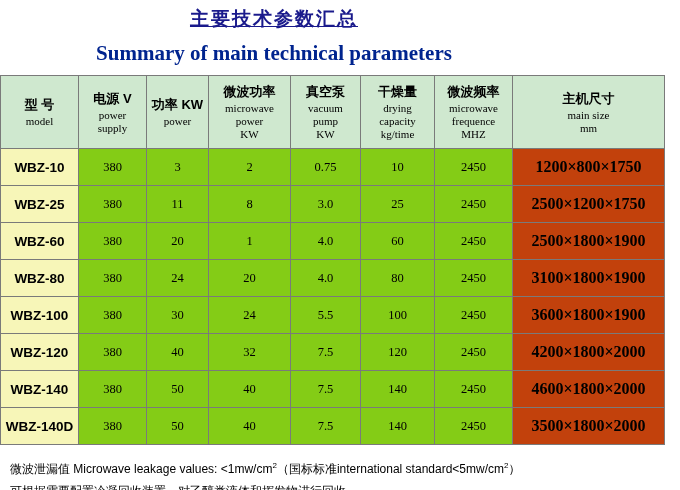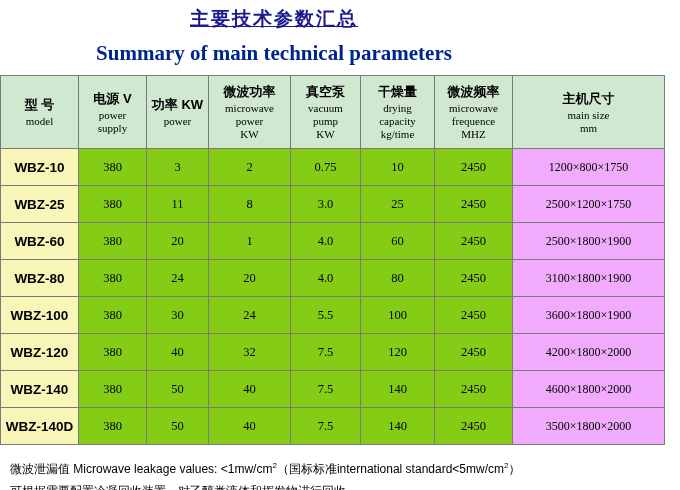--- a/index.html
+++ b/index.html
@@ -80,23 +80,24 @@
     font-size: 13.5px;
     font-weight: bold;
     font-family: "Liberation Sans", sans-serif;
   }
   td.val {
     background: #84cc16;
     font-size: 12.5px;
     font-family: "Liberation Serif", serif;
   }
   td.size {
-    background: #f0abfc;
-    font-size: 12px;
-    font-family: "Liberation Serif", serif;
+    background: #c2410c;
+    font-size: 16px;
+    font-family: "Liberation Serif", serif;
+    font-weight: bold;
   }
   .notes {
     padding: 10px 10px 0 10px;
     font-family: "Liberation Sans", sans-serif;
     font-size: 12px;
     line-height: 22px;
   }
   .note-line {
     white-space: nowrap;
   }

